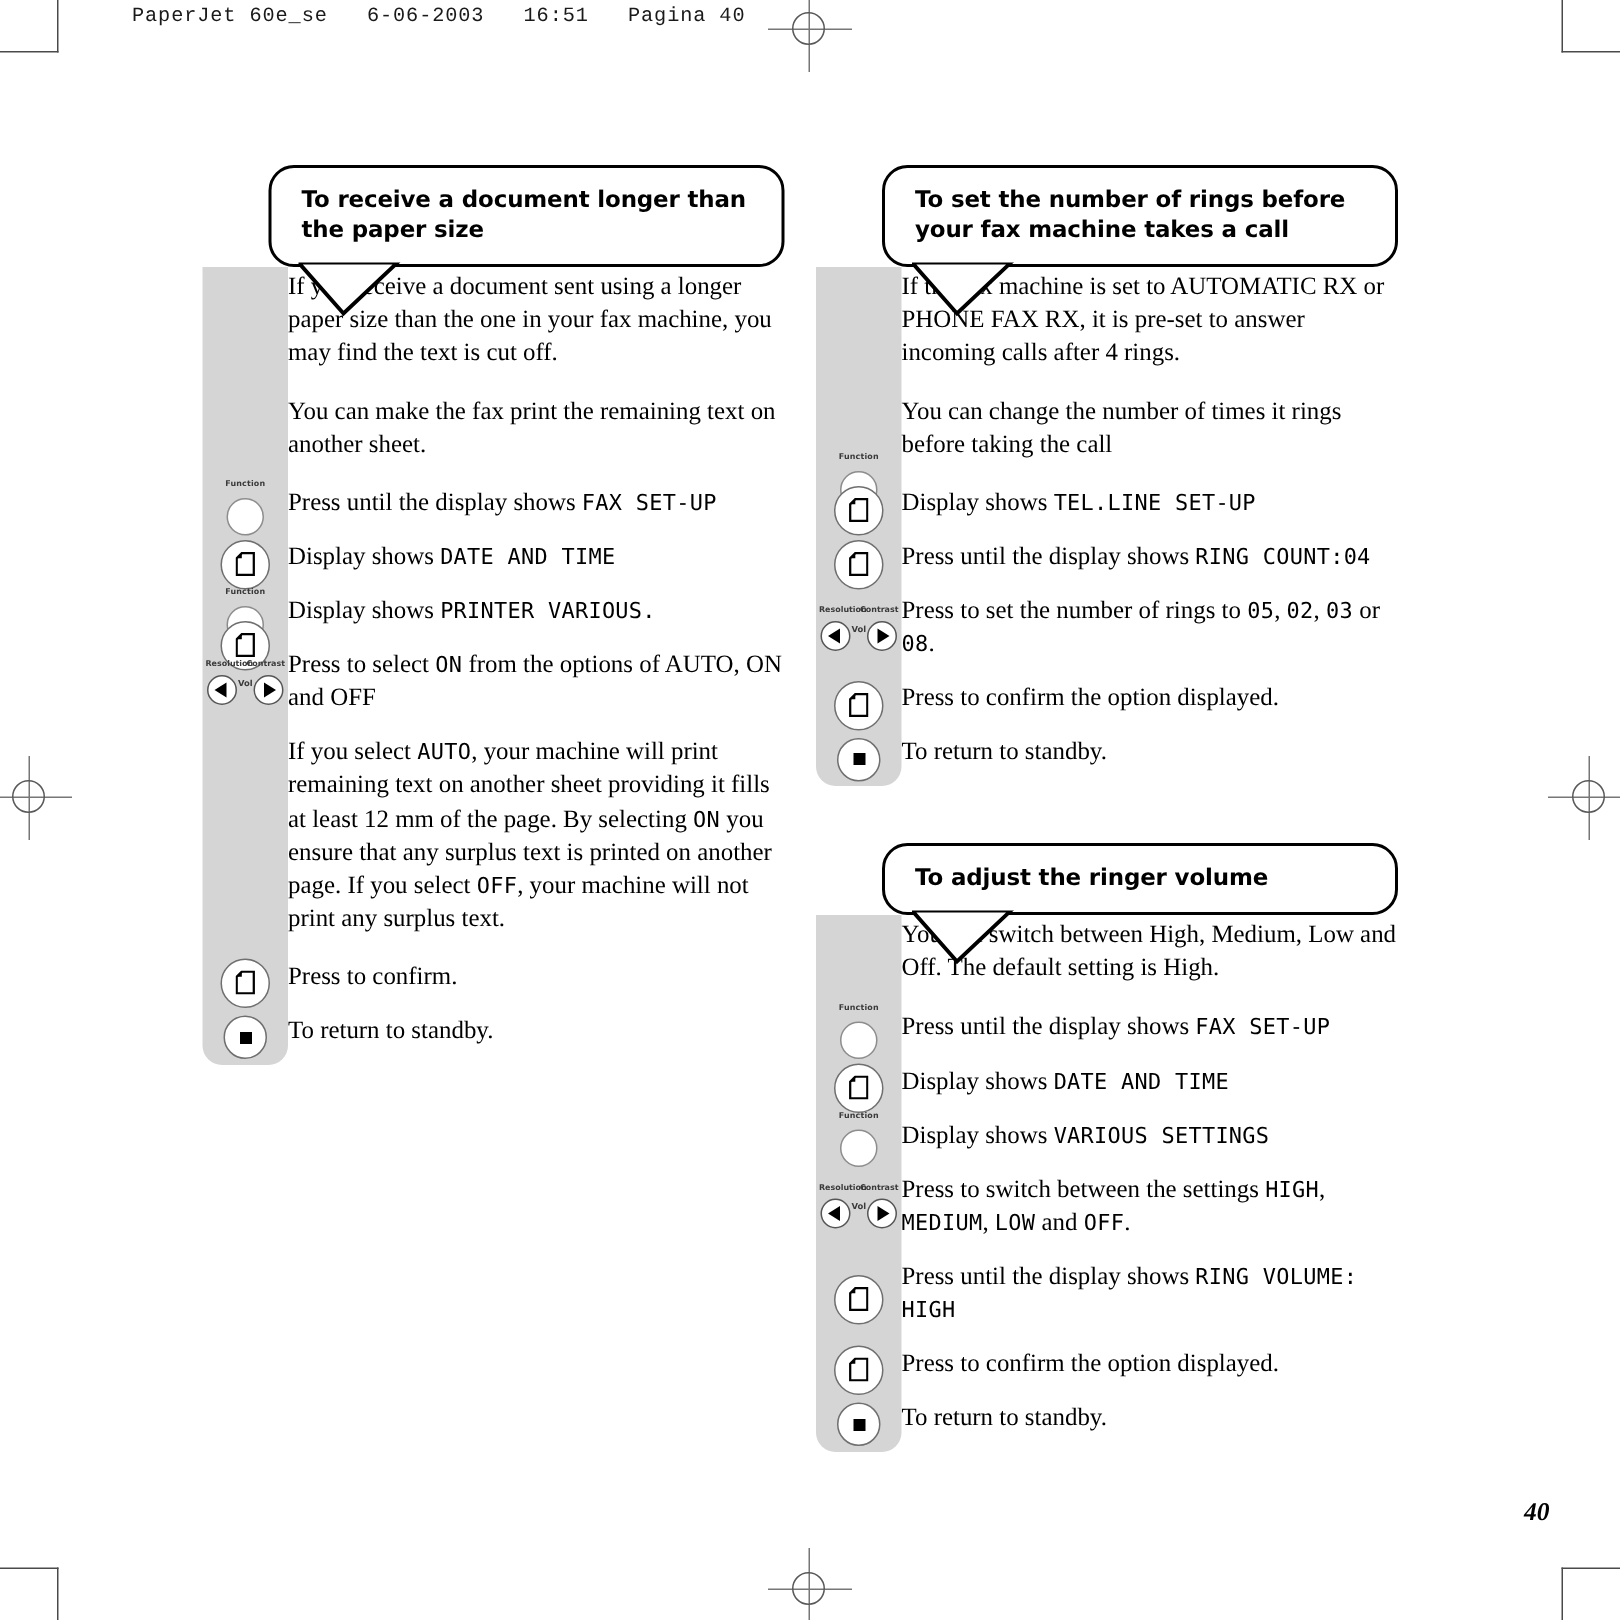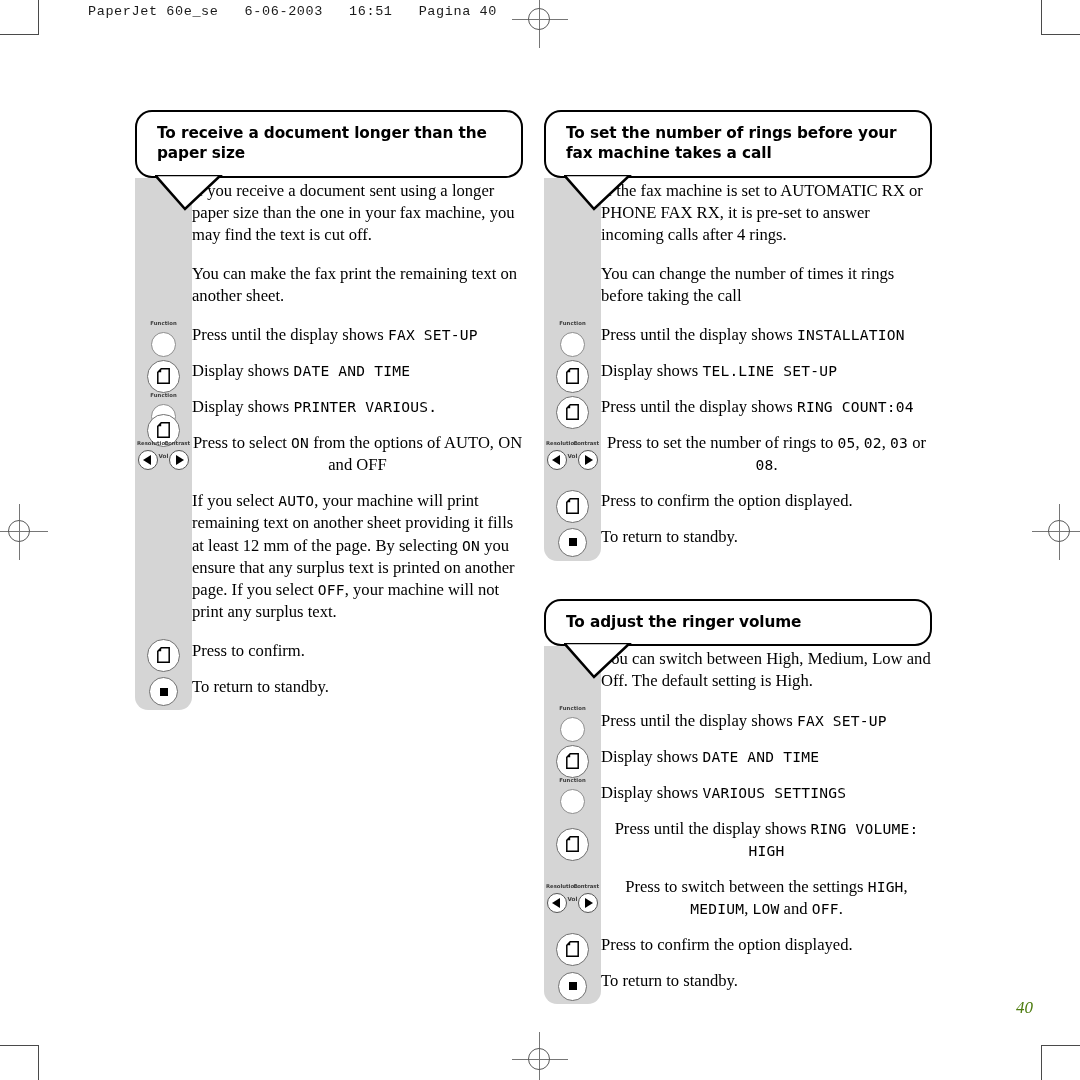--- a/index.html
+++ b/index.html
@@ -36,21 +36,21 @@
   
   .col{position:absolute;width:388px;}
   .col-left{left:135px;top:110px;}
   .col-right{left:544px;top:110px;}
 
   
   .section{position:relative;}
   .section + .section{margin-top:38px;}
 
   
-  .bubble-wrap{position:relative;z-index:3;}
+  .bubble-wrap{position:relative;z-index:3;margin-left:44px;}
   .bubble{
     border:2.6px solid #000;border-radius:17px;background:#fff;
     padding:12px 16px 12px 20px;
     font-family:"DejaVu Sans","Liberation Sans",sans-serif;
     font-weight:bold;font-size:15.3px;line-height:1.3;color:#000;
     letter-spacing:-.1px;
   }
   .tail{position:absolute;left:20px;top:100%;margin-top:-3px;width:68px;height:36px;}
 
   
@@ -66,21 +66,21 @@
     position:absolute;left:-57px;width:57px;
     display:flex;align-items:center;justify-content:center;
     top:0;height:100%;z-index:2;
   }
   .txt{
     font-family:"Liberation Serif",serif;
     font-size:16.6px;line-height:1.33;color:#000;
     padding:2px 0 2px 0;
   }
   .para{margin-bottom:13px;}
-  .step{margin-bottom:10px;text-align:center;}
+  .step{margin-bottom:10px;}
   .lcd{
     font-family:"DejaVu Sans Mono","Liberation Mono",monospace;
     font-size:14.6px;letter-spacing:.2px;
   }
 
   
   .btn{position:relative;width:41px;height:41px;display:block;}
   .btn-fn .cap{
     position:absolute;left:8px;top:12px;width:25px;height:25px;
     border:1.1px solid #8d8d8d;border-radius:50%;background:#fff;box-sizing:border-box;
@@ -121,21 +121,21 @@
   .btn-arrows .vol{
     position:absolute;left:0;top:14px;width:57px;text-align:center;
     font-family:"DejaVu Sans","Liberation Sans",sans-serif;
     font-size:5.6px;font-weight:bold;color:#3a3a3a;
   }
 
   
   .pagenum{
     position:absolute;right:47px;bottom:62px;
     font-family:"Liberation Serif",serif;font-style:italic;
-    font-size:17px;color:#4d7c0f;font-weight:normal;
+    font-size:17px;color:#000000;font-weight:bold;
   }
 </style>
 </head>
 <body>
 
 <div class="crop-corner crop-tl"></div>
 <div class="crop-corner crop-tr"></div>
 <div class="crop-corner crop-bl"></div>
 <div class="crop-corner crop-br"></div>
 
@@ -276,21 +276,20 @@
         <div class="row">
           <div class="txt para"><span>You can change the number of times it rings before taking the call</span></div>
         </div>
         <div class="row">
           <div class="btnslot">
             <div class="btn btn-fn">
               <div class="lbl">Function</div>
               <div class="cap"></div>
             </div>
           </div>
-          <div class="txt step"><span>Press until the display shows </span><span class="lcd">INSTALLATION</span></div>
         </div>
         <div class="row">
           <div class="btnslot">
             <div class="btn btn-doc">
               <div class="cap"></div>
               <svg width="13" height="16" viewBox="0 0 13 16">
                 <path d="M4.2 0.8 H12.2 V15.2 H0.8 V4.2 Z" fill="#ffffff" stroke="#000" stroke-width="1.5" stroke-linejoin="miter"></path>
                 <path d="M4.2 0.8 L4.2 4.2 L0.8 4.2 Z" fill="#000"></path>
               </svg>
             </div>
@@ -383,32 +382,20 @@
           <div class="btnslot">
             <div class="btn btn-fn">
               <div class="lbl">Function</div>
               <div class="cap"></div>
             </div>
           </div>
           <div class="txt step"><span>Display shows </span><span class="lcd">VARIOUS SETTINGS</span></div>
         </div>
         <div class="row">
           <div class="btnslot">
-            <div class="btn btn-doc">
-              <div class="cap"></div>
-              <svg width="13" height="16" viewBox="0 0 13 16">
-                <path d="M4.2 0.8 H12.2 V15.2 H0.8 V4.2 Z" fill="#ffffff" stroke="#000" stroke-width="1.5" stroke-linejoin="miter"></path>
-                <path d="M4.2 0.8 L4.2 4.2 L0.8 4.2 Z" fill="#000"></path>
-              </svg>
-            </div>
-          </div>
-          <div class="txt step"><span>Press until the display shows </span><span class="lcd">RING VOLUME: HIGH</span></div>
-        </div>
-        <div class="row">
-          <div class="btnslot">
             <div class="btn-arrows">
               <div class="lbl-res">Resolution</div>
               <div class="lbl-con">Contrast</div>
               <div class="cir l"></div>
               <div class="cir r"></div>
               <div class="tri l"></div>
               <div class="tri r"></div>
               <div class="vol">Vol</div>
             </div>
           </div>
@@ -417,20 +404,32 @@
         <div class="row">
           <div class="btnslot">
             <div class="btn btn-doc">
               <div class="cap"></div>
               <svg width="13" height="16" viewBox="0 0 13 16">
                 <path d="M4.2 0.8 H12.2 V15.2 H0.8 V4.2 Z" fill="#ffffff" stroke="#000" stroke-width="1.5" stroke-linejoin="miter"></path>
                 <path d="M4.2 0.8 L4.2 4.2 L0.8 4.2 Z" fill="#000"></path>
               </svg>
             </div>
           </div>
+          <div class="txt step"><span>Press until the display shows </span><span class="lcd">RING VOLUME: HIGH</span></div>
+        </div>
+        <div class="row">
+          <div class="btnslot">
+            <div class="btn btn-doc">
+              <div class="cap"></div>
+              <svg width="13" height="16" viewBox="0 0 13 16">
+                <path d="M4.2 0.8 H12.2 V15.2 H0.8 V4.2 Z" fill="#ffffff" stroke="#000" stroke-width="1.5" stroke-linejoin="miter"></path>
+                <path d="M4.2 0.8 L4.2 4.2 L0.8 4.2 Z" fill="#000"></path>
+              </svg>
+            </div>
+          </div>
           <div class="txt step"><span>Press to confirm the option displayed.</span></div>
         </div>
         <div class="row">
           <div class="btnslot">
             <div class="btn btn-stop">
               <div class="cap"></div>
               <div class="sq"></div>
             </div>
           </div>
           <div class="txt step"><span>To return to standby.</span></div>

